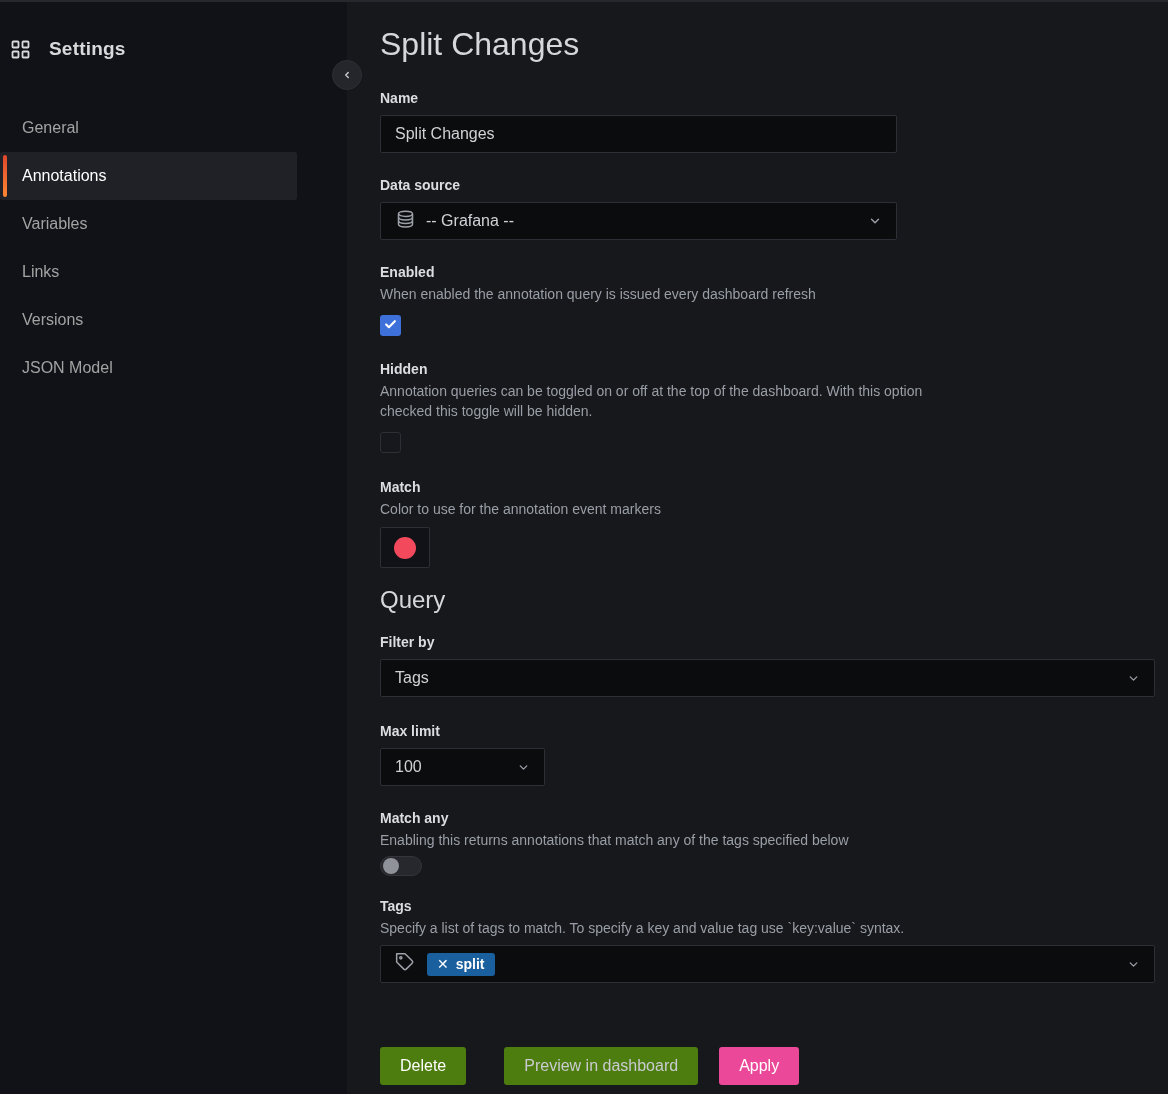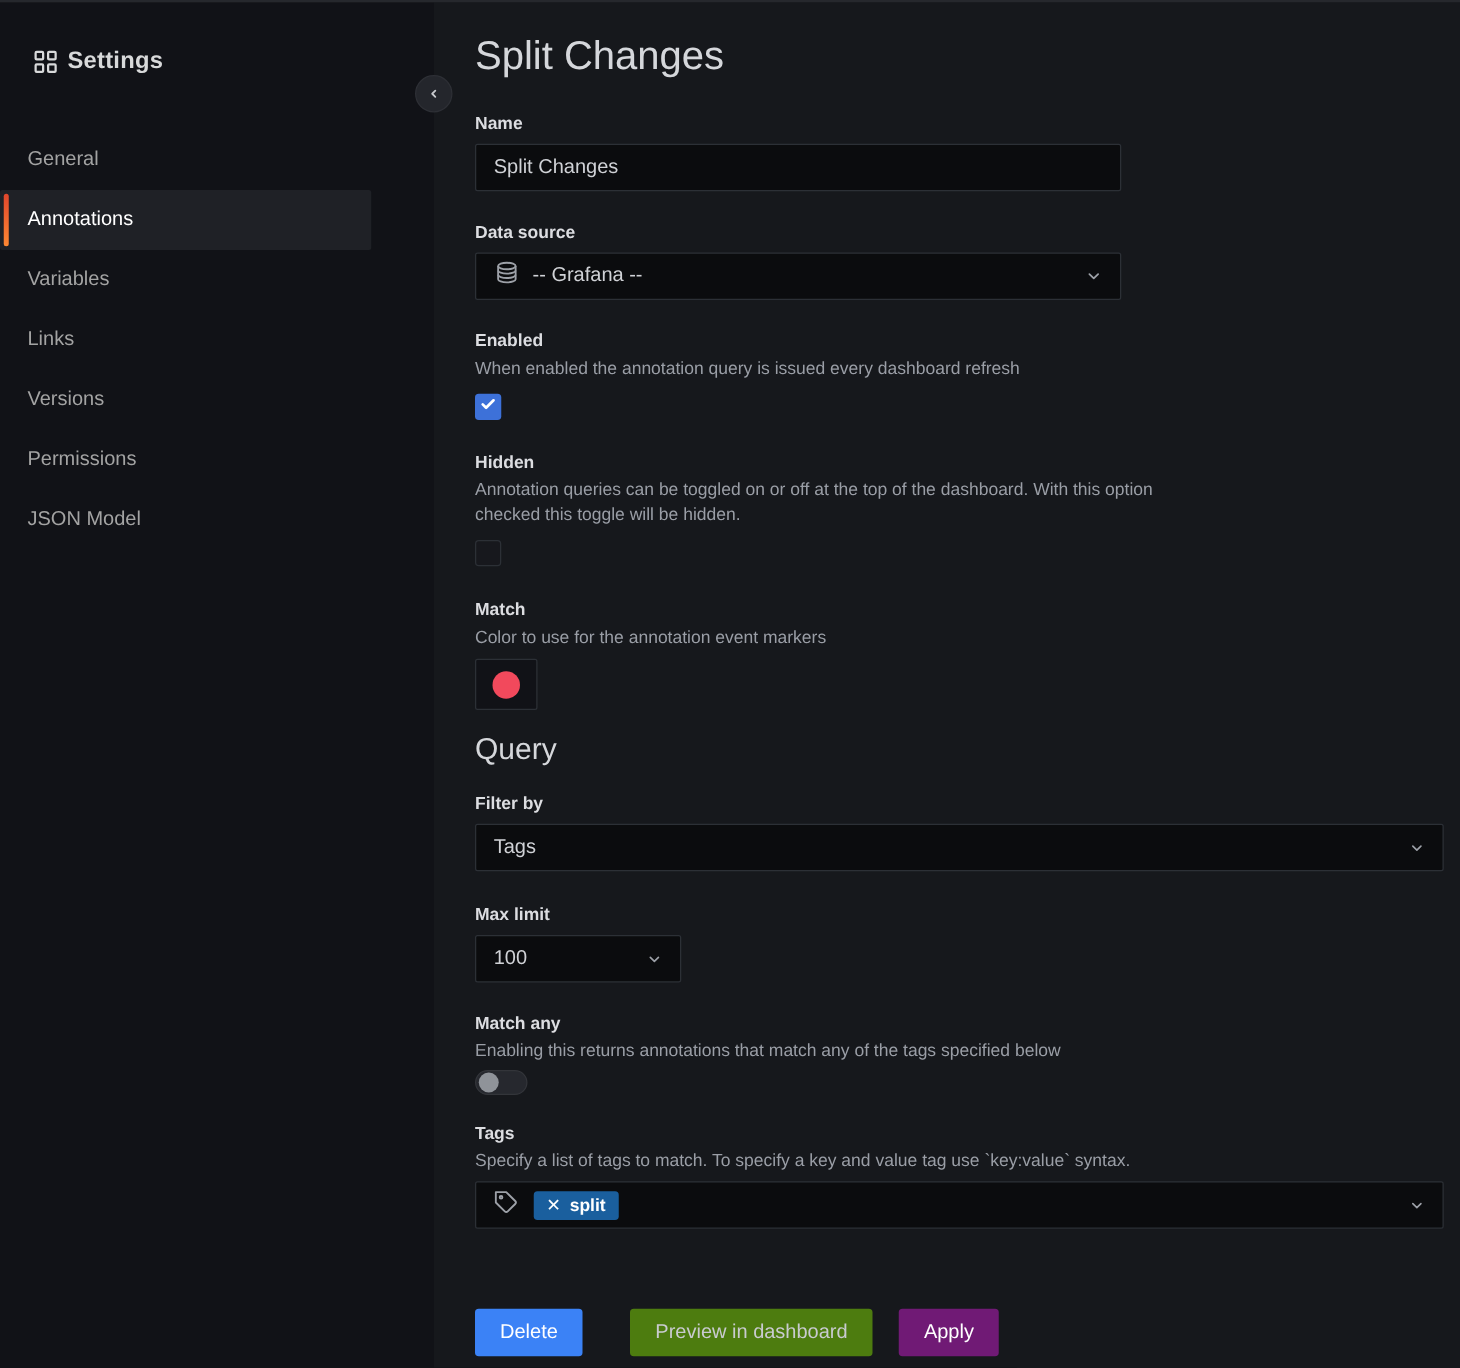--- a/index.html
+++ b/index.html
@@ -8,21 +8,21 @@
     font-family:"Liberation Sans", sans-serif;
     background:#111217;
     color:#d8d9da;
     overflow:hidden;
     border-top:2px solid #26282d;
   }
   .app { display:flex; width:1168px; height:1092px; position:relative; }
 
   
   .sidebar { width:347px; height:100%; background:#111217; flex:0 0 347px; padding-top:36px; }
-  .sidebar-header { display:flex; align-items:center; gap:8px; padding:0 0 0 27px; margin-bottom:44px; }
+  .sidebar-header { display:flex; align-items:center; gap:19px; padding:0 0 0 11px; margin-bottom:44px; }
   .sidebar-header .title { font-size:19px; font-weight:700; color:#d8d9da; letter-spacing:.2px; }
   .apps-icon svg { display:block; }
   .nav { width:297px; }
   .nav-item {
     position:relative; height:48px; display:flex; align-items:center;
     padding-left:22px; font-size:16px; color:#a3a3a3; cursor:pointer;
     border-radius:2px;
   }
   .nav-item.active { background:#1f2126; color:#ffffff; font-weight:500; }
   .nav-item.active::before {
@@ -115,21 +115,20 @@
         </svg>
       </span>
       <span class="title">Settings</span>
     </div>
     <nav class="nav">
       <div class="nav-item">General</div>
       <div class="nav-item active">Annotations</div>
       <div class="nav-item">Variables</div>
       <div class="nav-item">Links</div>
       <div class="nav-item">Versions</div>
-      <div class="nav-item">Permissions</div>
       <div class="nav-item">JSON Model</div>
     </nav>
   </aside>
 
   <main class="content">
 
     <button class="collapse-btn">
       <span>
         <svg width="10" height="10" viewBox="0 0 24 24" fill="none" stroke="#c7c9cd" stroke-width="3.5" stroke-linecap="round" stroke-linejoin="round">
           <polyline points="15 18 9 12 15 6"></polyline>
@@ -249,19 +248,19 @@
         <span class="grow"></span>
         <span class="chev">
           <svg width="13" height="13" viewBox="0 0 24 24" fill="none" stroke="#9da1a8" stroke-width="2.4" stroke-linecap="round" stroke-linejoin="round">
             <polyline points="6 9 12 15 18 9"></polyline>
           </svg>
         </span>
       </div>
     </div>
 
     <div class="actions">
-      <button class="btn btn-delete" id="delete-btn" style="background: #3b82f6;">Delete</button>
+      <button class="btn btn-delete" id="delete-btn" style="background: #4d7c0f;">Delete</button>
       <button class="btn btn-secondary">Preview in dashboard</button>
-      <button class="btn btn-primary" id="apply-btn" style="background: #701a75;">Apply</button>
+      <button class="btn btn-primary" id="apply-btn" style="background: #ec4899;">Apply</button>
     </div>
 
   </main>
 </div>
 
 </body></html>

